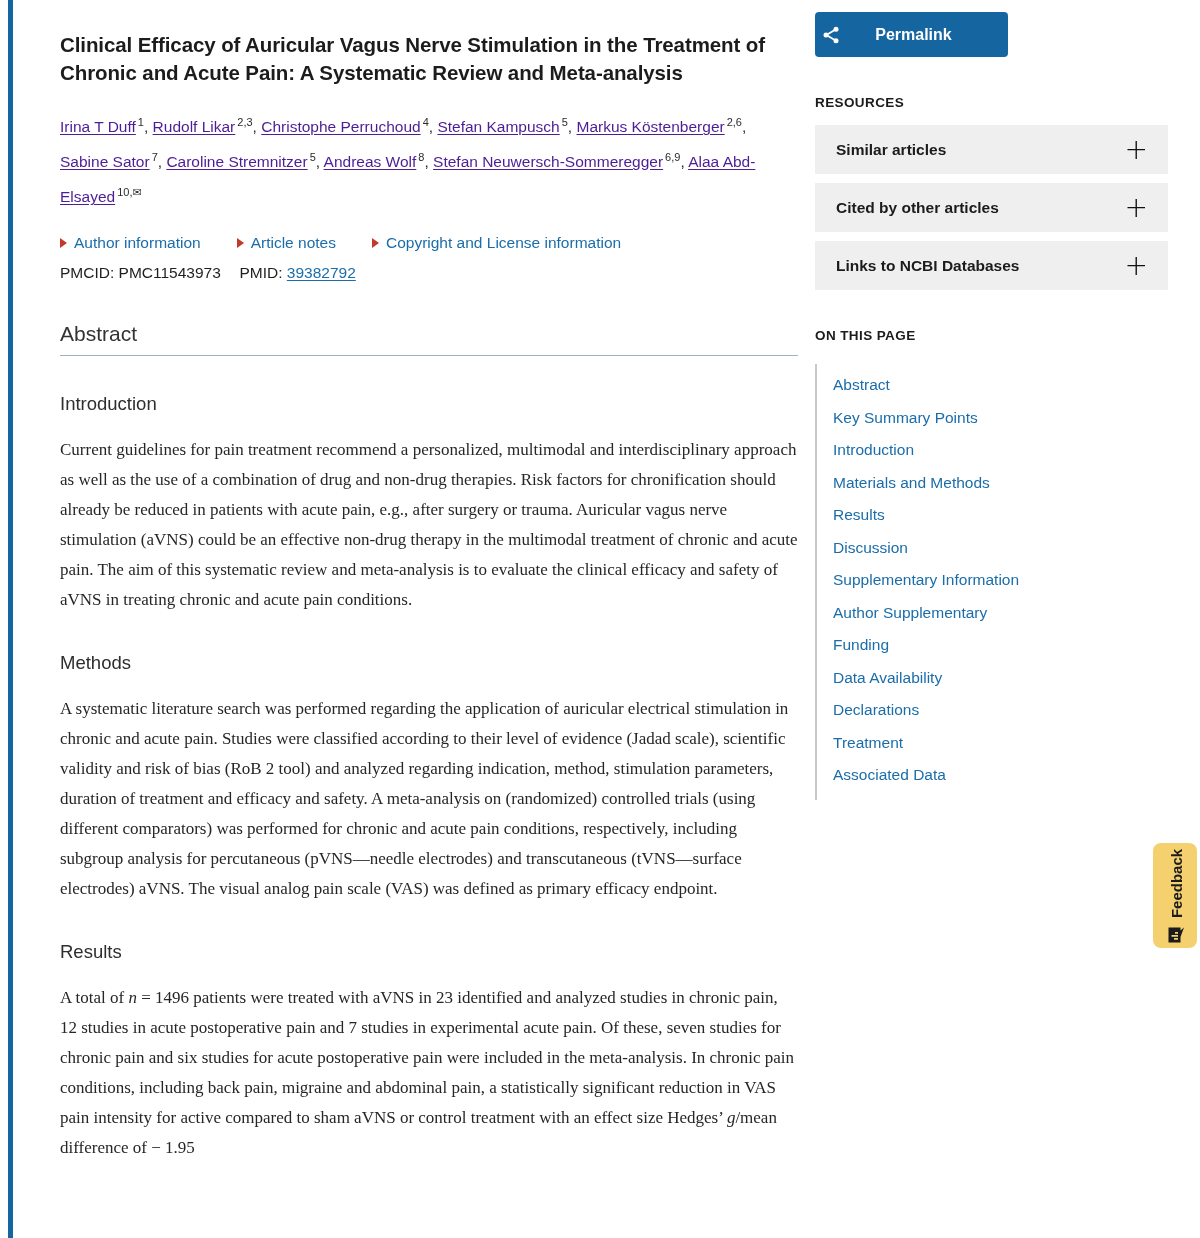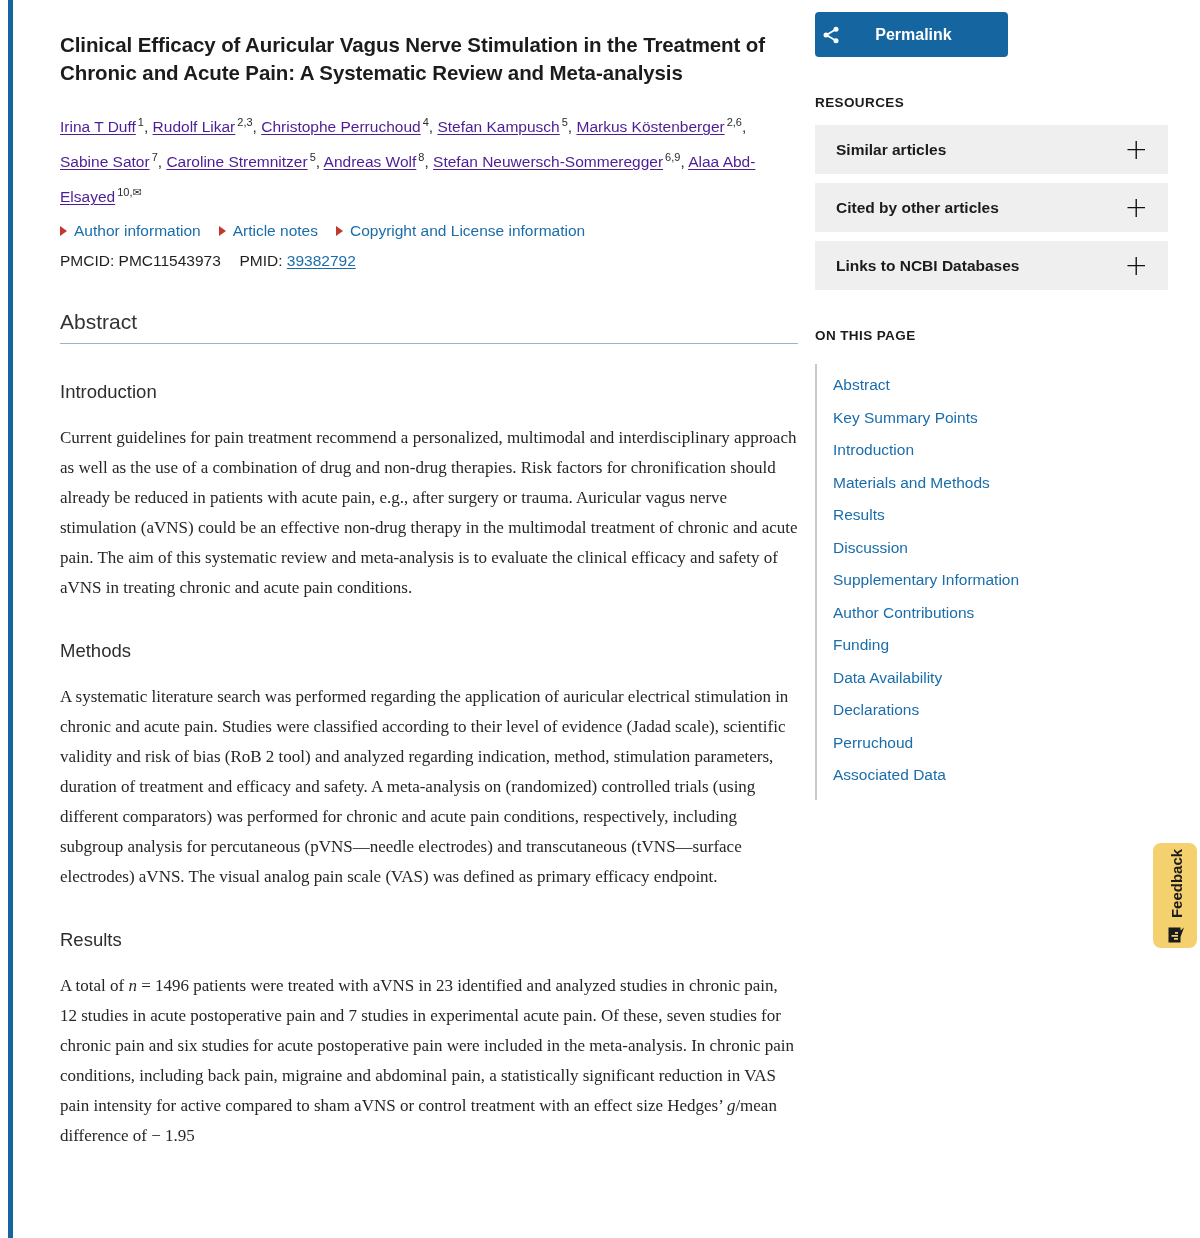--- a/index.html
+++ b/index.html
@@ -45,24 +45,24 @@
     color: #4c1d95;
     text-decoration: underline;
     text-underline-offset: 2px;
   }
   .authors sup {
     font-size: 11px;
     color: #2b2b2b;
     margin-left: 2px;
   }
   .meta-links {
-    margin-top: 10px;
+    margin-top: 22px;
     display: flex;
     align-items: center;
-    gap: 18px;
+    gap: 36px;
     font-size: 15.5px;
   }
   .meta-link {
     color: #1a6daa;
     text-decoration: none;
     display: inline-flex;
     align-items: center;
     gap: 7px;
   }
   .tri {
@@ -325,29 +325,29 @@
       <li><a href="#">Introduction</a></li>
 
       <li><a href="#">Materials and Methods</a></li>
 
       <li><a href="#">Results</a></li>
 
       <li><a href="#">Discussion</a></li>
 
       <li><a href="#">Supplementary Information</a></li>
 
-      <li><a href="#">Author Contributions</a></li>
+      <li><a href="#">Author Supplementary</a></li>
 
       <li><a href="#">Funding</a></li>
 
       <li><a href="#">Data Availability</a></li>
 
       <li><a href="#">Declarations</a></li>
 
-      <li><a href="#">Perruchoud</a></li>
+      <li><a href="#">Treatment</a></li>
 
       <li><a href="#">Associated Data</a></li>
     </ul>
 
 </div>
 
 <div class="feedback-tab">
   <div class="feedback-inner">
     <svg width="17" height="17" viewBox="0 0 17 17">
       <path d="M1 1 h15 v12 h-5 l4 4 v-4 h1 z M1 13 h10 v-12" fill="none"></path>

